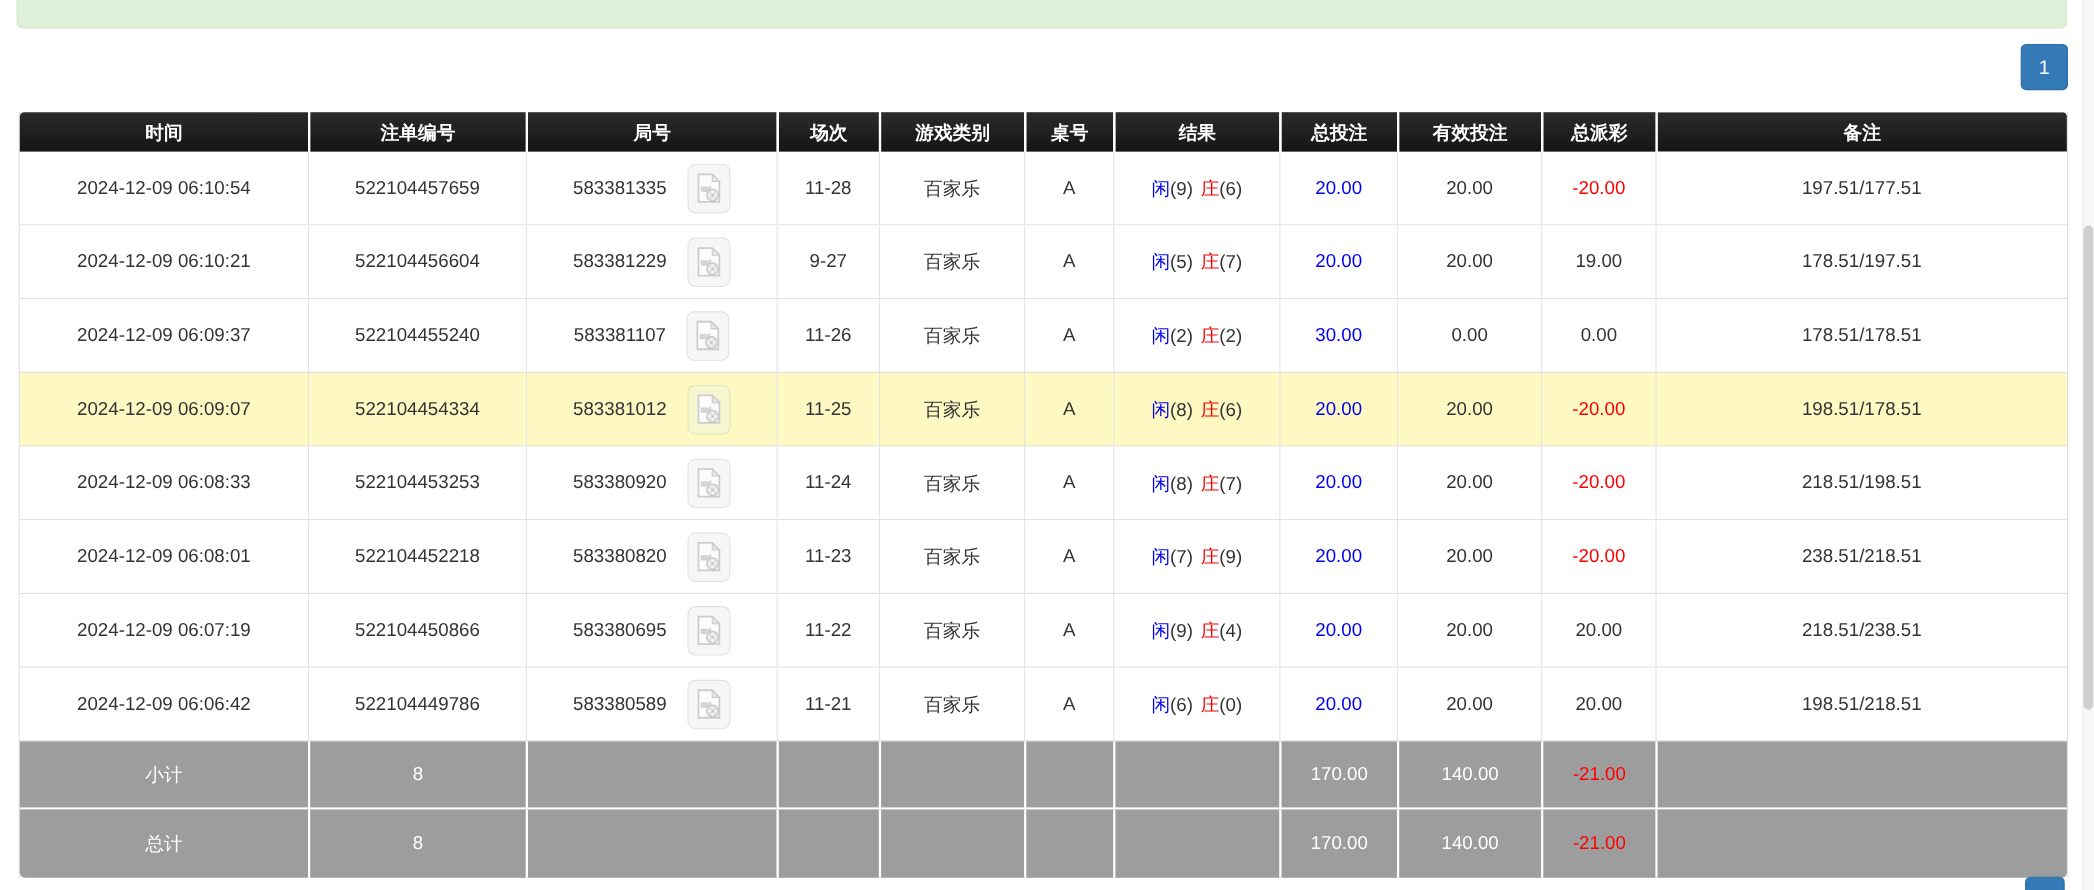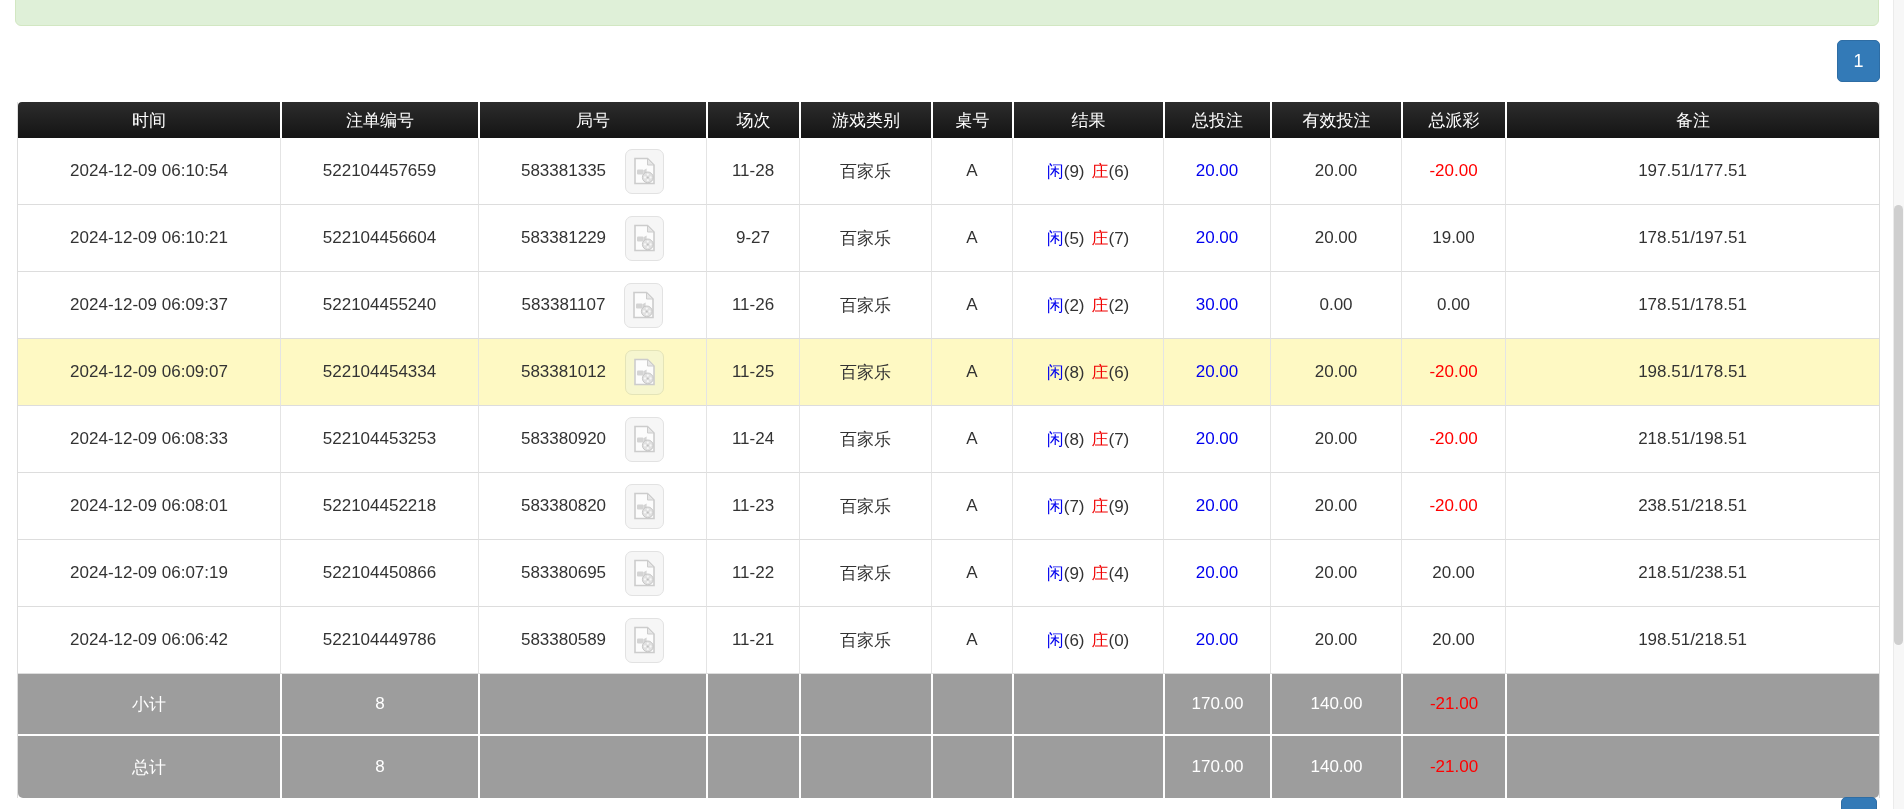--- a/index.html
+++ b/index.html
@@ -26,21 +26,21 @@
   .page-btn.bottom { left:1841px; top:797px; width:36px; height:40px; }
 
   
   .report-table {
     position:absolute; left:17px; top:102px; width:1861px;
     border-collapse:separate; border-spacing:0; table-layout:fixed;
     border-left:1px solid #ddd; border-right:1px solid #ddd;
   }
   .report-table thead th {
     background:linear-gradient(180deg,#2c2c2c 0%,#141414 100%);
-    color:#fff; font-weight:normal; font-size:17px; height:36px;
+    color:#fff; font-weight:bold; font-size:17px; height:36px;
     border-left:2px solid #fff; text-align:center; padding:0;
   }
   .report-table thead th:first-child { border-left:none; border-top-left-radius:4px; }
   .report-table thead th:last-child { border-top-right-radius:4px; }
 
   .report-table tbody td {
     height:67px; text-align:center; vertical-align:middle;
     font-size:17px; color:#333; background:#fff;
     border-bottom:1px solid #ddd; border-left:1px solid #e4e4e4; padding:0 4px;
   }

